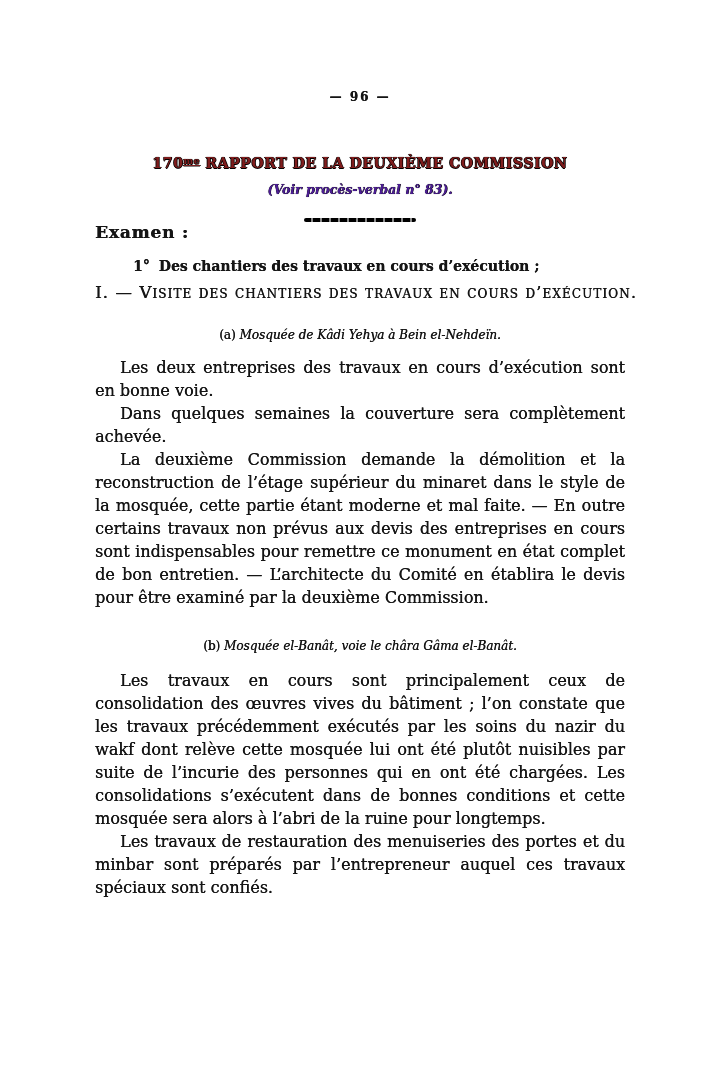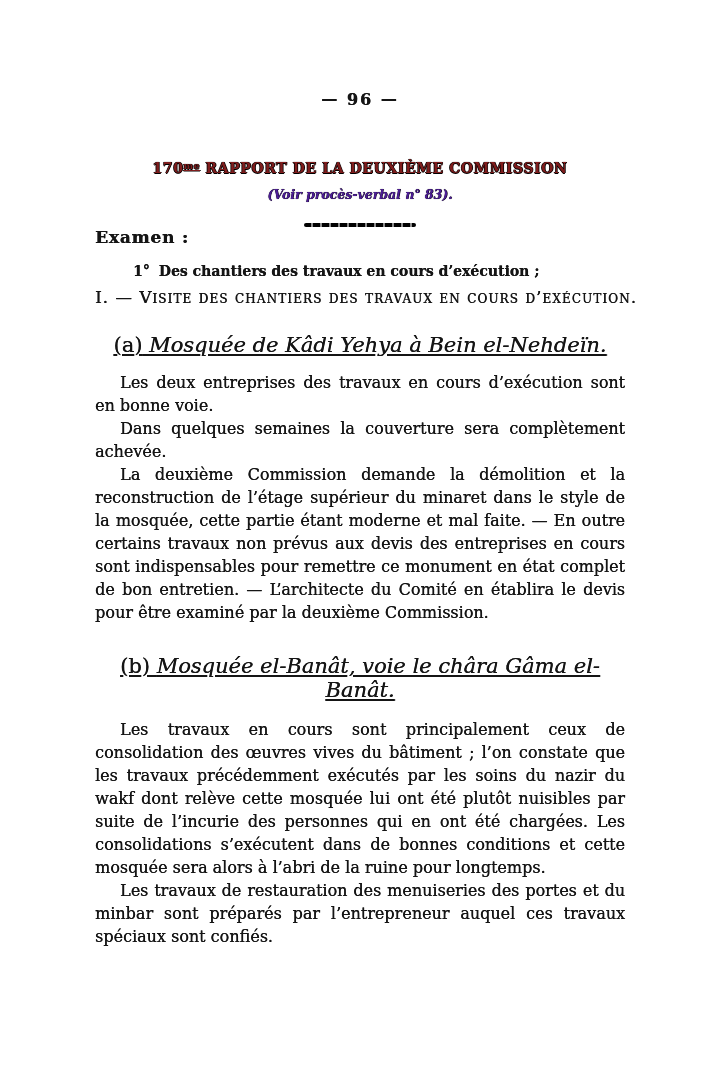--- a/index.html
+++ b/index.html
@@ -15,21 +15,21 @@
     width: 720px; height: 1078px;
     background: #ffffff;
   }
   .content {
     padding: 0 95px;
   }
   
   .pageno {
     padding-top: 90px;
     text-align: center;
-    font-size: 16px;
+    font-size: 12px;
     font-weight: bold;
     letter-spacing: 2px;
     text-shadow: 0.3px 0 0 currentColor;
   }
   
   .title {
     margin-top: 51px;
     text-align: center;
     font-size: 14px;
     font-weight: bold;
@@ -78,23 +78,22 @@
   .section-heading {
     margin-top: 7px;
     font-size: 16.5px;
     font-variant: small-caps;
     letter-spacing: 1.1px;
     text-shadow: 0.4px 0 0 currentColor;
     white-space: nowrap;
   }
   .sub-heading {
     text-align: center;
-    font-size: 21px;
+    font-size: 12px;
     text-shadow: 0.3px 0 0 currentColor;
-    text-decoration: underline;
   }
   .sub-heading .sub-title { font-style: italic; }
   .sub-a { margin-top: 26px; }
   .sub-b { margin-top: 30px; }
   .body-block {
     margin-top: 14px;
     font-size: 16px;
     line-height: 23px;
     text-align: justify;
     text-shadow: 0.25px 0 0 currentColor;

